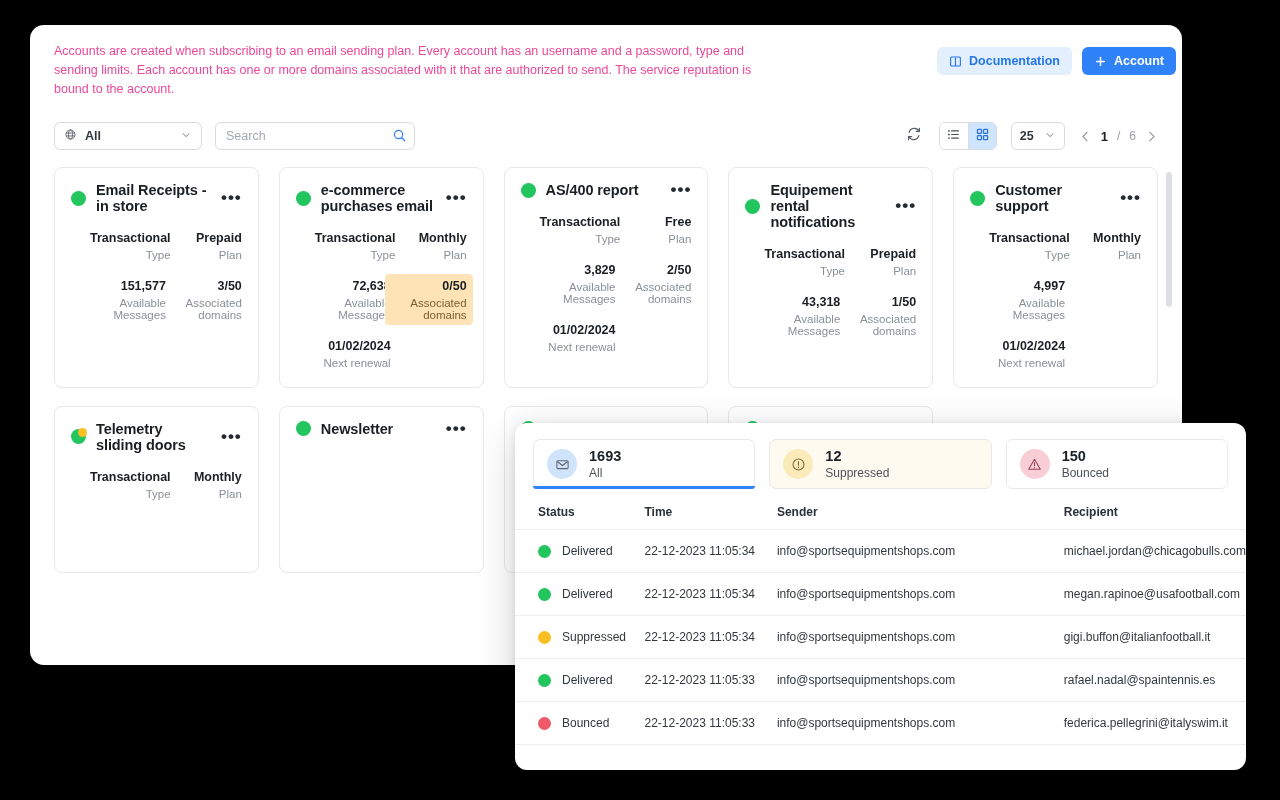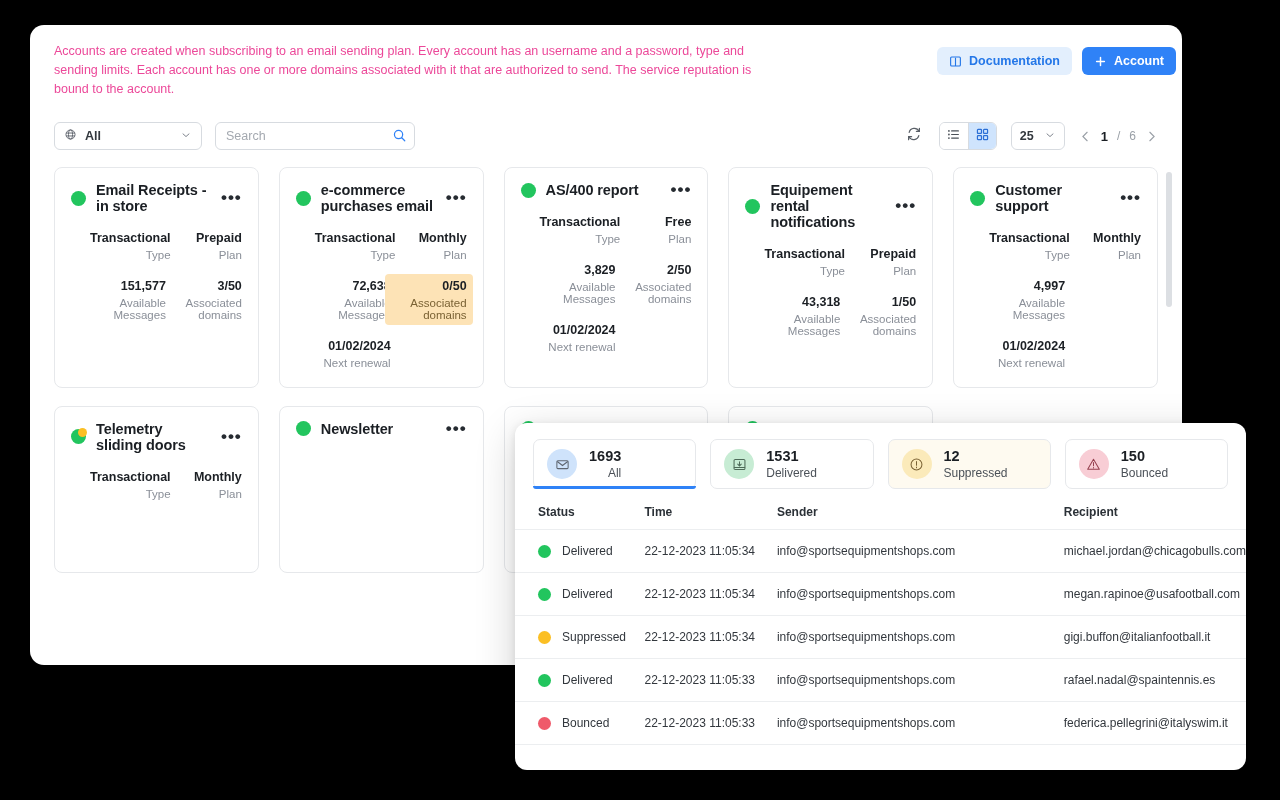--- a/index.html
+++ b/index.html
@@ -273,21 +273,21 @@
     align-items: center;
     gap: 12px;
     height: 50px;
     padding: 0 13px;
     border: 1px solid #e6e8eb;
     border-radius: 7px;
     position: relative;
     cursor: pointer;
     background: #fff;
   }
-  .stat-card.active { border-color: #e6e8eb; text-align: right; }
+  .stat-card.active { border-color: #e6e8eb; }
   .stat-card.active::after {
     content: "";
     position: absolute;
     left: -1px; right: -1px; bottom: -1px;
     height: 3px;
     background: #2f82f7;
     border-radius: 0 0 7px 7px;
   }
   .stat-card.warn { background: #fefaf0; }
   .stat-icon {
@@ -681,33 +681,20 @@
           <svg width="15" height="15" viewBox="0 0 16 16" fill="none" stroke="#5f6670" stroke-width="1.1">
             <rect x="2" y="4" width="12" height="8.4" rx="1.1"></rect>
             <path d="M2.4 4.8L8 9.1l5.6-4.3"></path>
           </svg>
         </div>
         <div>
           <div class="stat-num">1693</div>
           <div class="stat-label">All</div>
         </div>
       </div>
-      <div class="stat-card">
-        <div class="stat-icon green">
-          <svg width="15" height="15" viewBox="0 0 16 16" fill="none" stroke="#4d6a58" stroke-width="1.1" stroke-linecap="round">
-            <rect x="2.2" y="2.6" width="11.6" height="10.8" rx="1.2"></rect>
-            <path d="M8 5.1v4.2M6.1 7.6L8 9.5l1.9-1.9"></path>
-            <path d="M2.5 11.2h11"></path>
-          </svg>
-        </div>
-        <div>
-          <div class="stat-num">1531</div>
-          <div class="stat-label">Delivered</div>
-        </div>
-      </div>
       <div class="stat-card warn">
         <div class="stat-icon yellow">
           <svg width="15" height="15" viewBox="0 0 16 16" fill="none" stroke="#7a6234" stroke-width="1.1" stroke-linecap="round">
             <circle cx="8" cy="8" r="5.8"></circle>
             <path d="M8 4.7v4M8 10.8v.6"></path>
           </svg>
         </div>
         <div>
           <div class="stat-num">12</div>
           <div class="stat-label">Suppressed</div>

